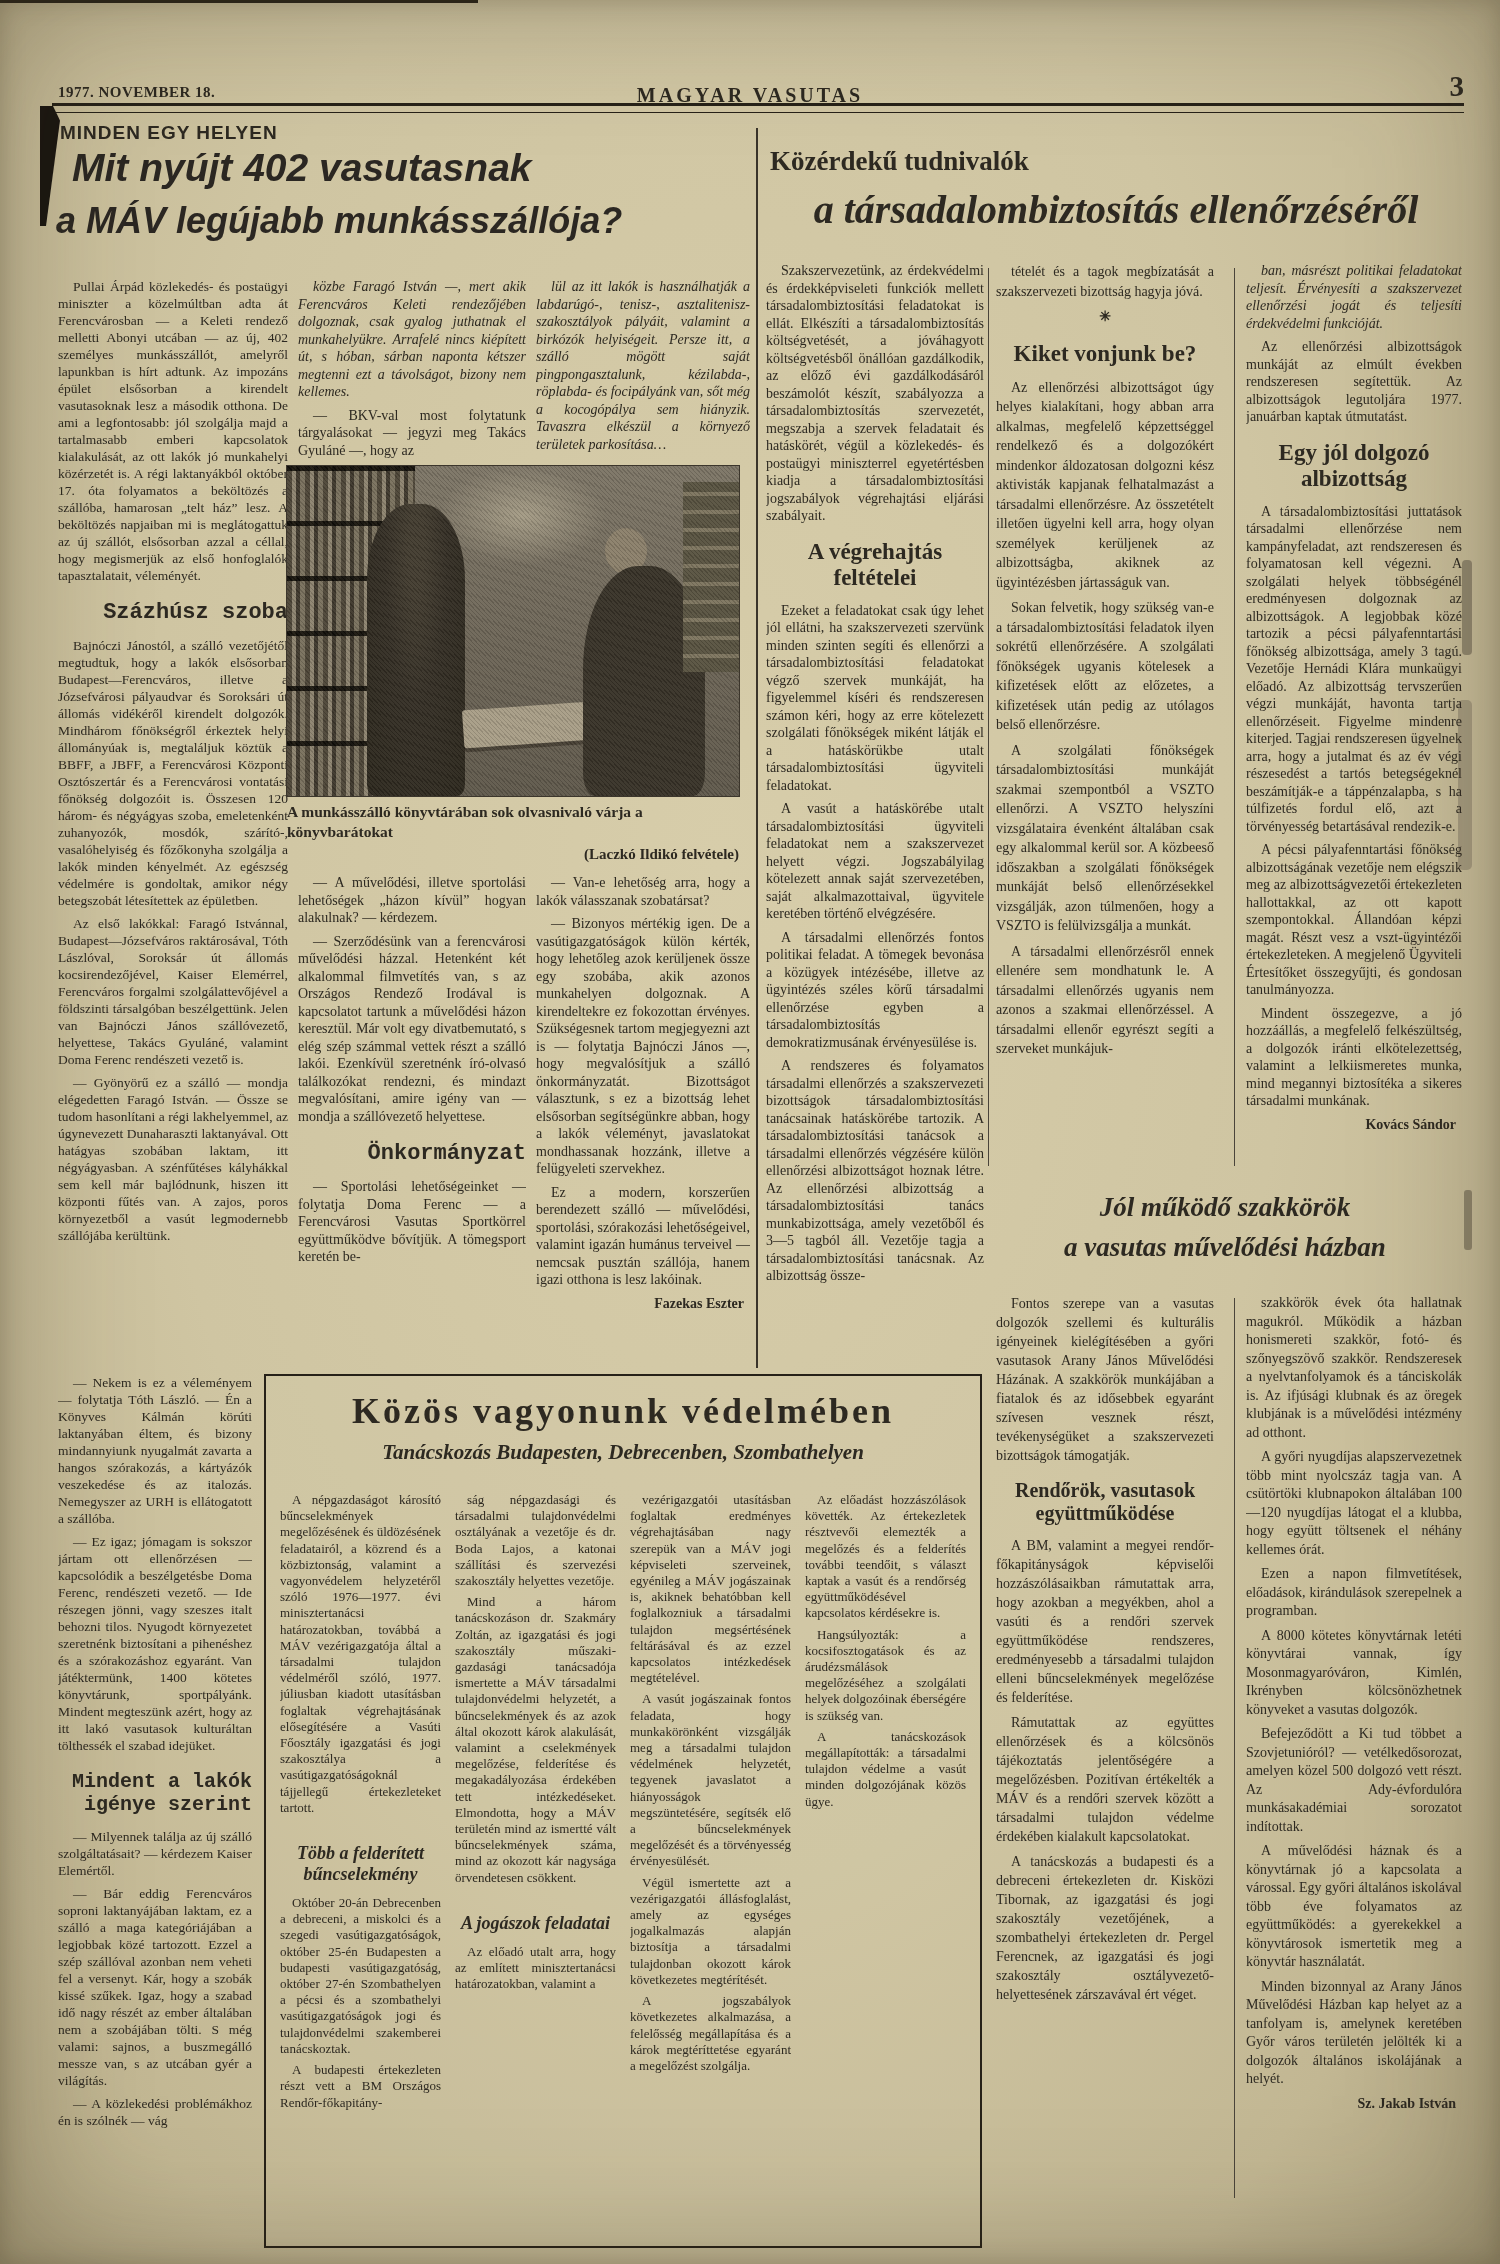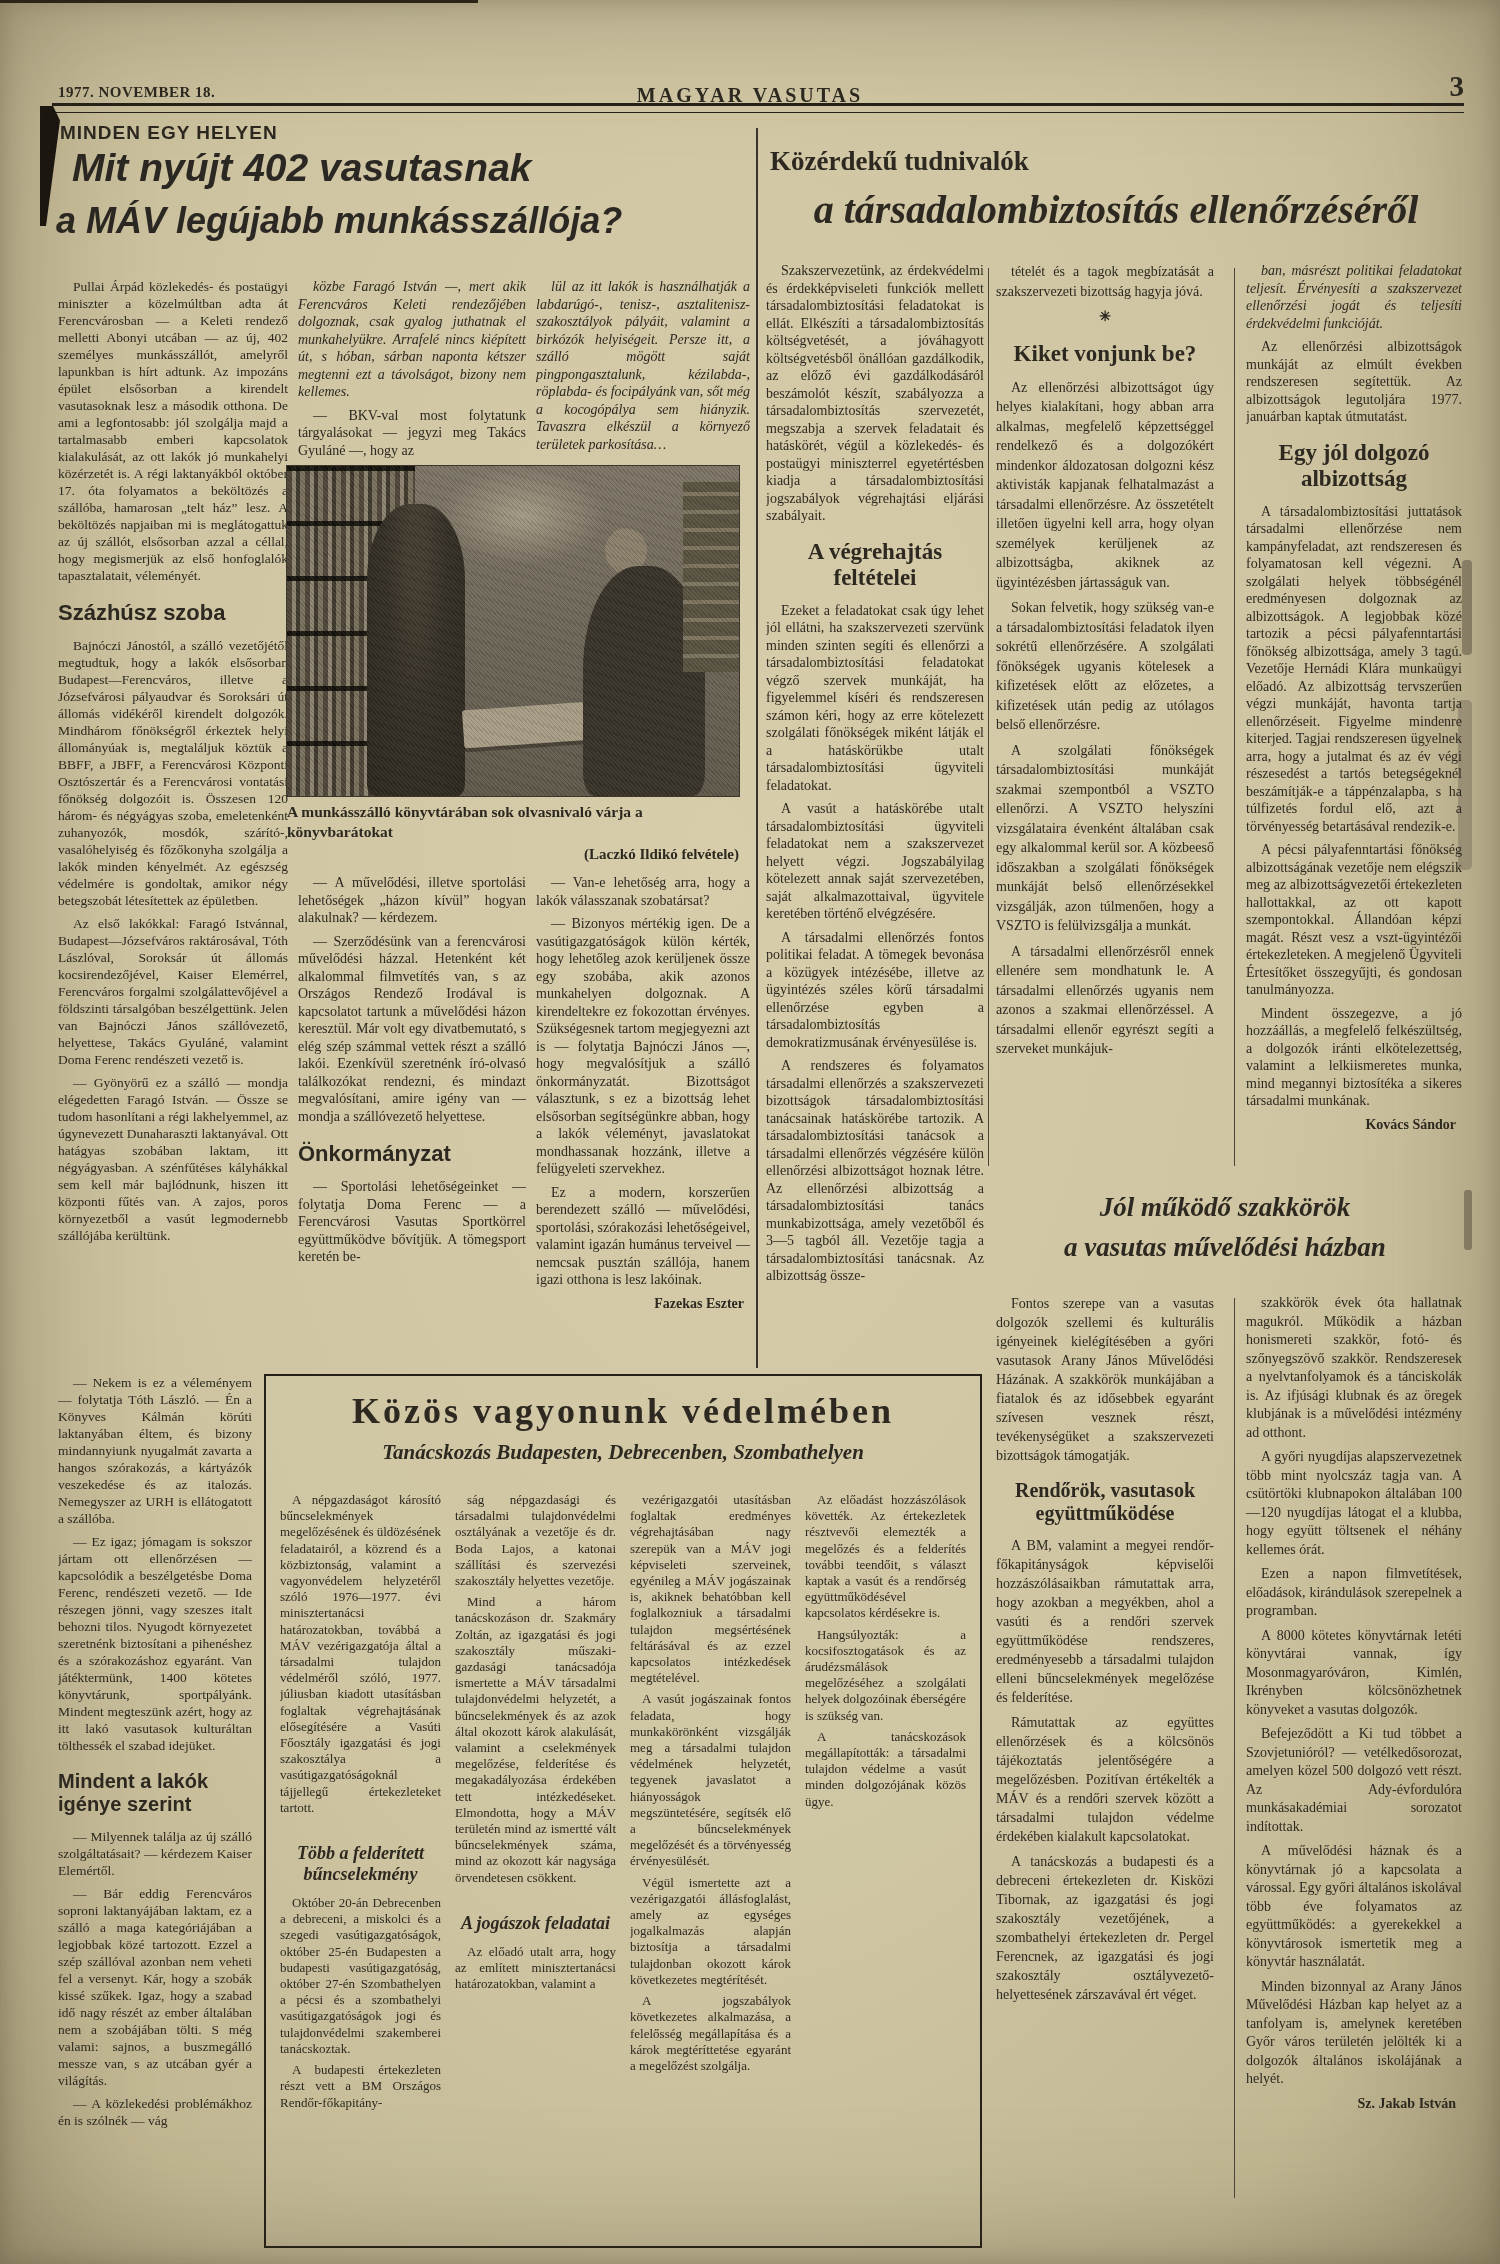--- a/index.html
+++ b/index.html
@@ -13,21 +13,21 @@
   .hdr-title{left:0;right:0;top:84px;text-align:center;font-weight:bold;font-size:20px;letter-spacing:3px;}
   .hdr-page{right:36px;top:70px;font-weight:bold;font-size:29px;}
   .rule2{left:52px;top:103px;width:1412px;height:6px;border-top:3px solid #262118;border-bottom:1px solid #262118;}
   .kicker{left:60px;top:122px;font-family:"Liberation Sans",sans-serif;font-weight:bold;font-size:19px;letter-spacing:1px;}
   .mainhead{font-family:"Liberation Sans",sans-serif;font-weight:bold;font-style:italic;white-space:nowrap;color:#2b2722;}
   .mh1{left:72px;top:146px;font-size:39px;}
   .mh2{left:56px;top:200px;font-size:36px;}
   .col{position:absolute;overflow:hidden;font-size:14px;line-height:17.5px;text-align:justify;}
   .col p{margin:0 0 6px;text-indent:15px;}
   .fs13{font-size:13.5px;line-height:17px;}
-  .sh-sans{font-family:Liberation Sans, sans-serif;font-weight:bold;font-size:22px;line-height:25px;text-align:left;text-indent:0 !important;margin:16px 0 12px !important;}
+  .sh-sans{font-family:Liberation Mono, monospace;font-weight:bold;font-size:22px;line-height:25px;text-align:right;text-indent:0 !important;margin:16px 0 12px !important;}
   .sh-serif{font-weight:bold;font-size:23px;line-height:26px;text-align:center;text-indent:0 !important;margin:14px 0 11px !important;}
   .sh-small{font-weight:bold;font-style:italic;font-size:18px;line-height:21px;text-align:center;text-indent:0 !important;margin:27px 4px 10px !important;}
   .sh-police{font-weight:bold;font-size:20px;line-height:23px;font-style:normal;}
   .star{text-align:center;text-indent:0 !important;margin:2px 0 !important;font-weight:bold;}
   .byline{text-align:right;font-weight:bold;padding-right:6px;text-indent:0 !important;}
   .vrule{position:absolute;width:2px;background:#3a342a;}
   .vhair{position:absolute;width:1px;background:#4a443a;}
   .fb-label{left:770px;top:146px;font-weight:bold;font-size:27px;}
   .fb-head{left:768px;top:186px;width:696px;text-align:center;font-weight:bold;font-style:italic;font-size:40px;white-space:nowrap;}
   .hruleC{left:986px;top:1174px;width:478px;height:3px;background:#262118;}

